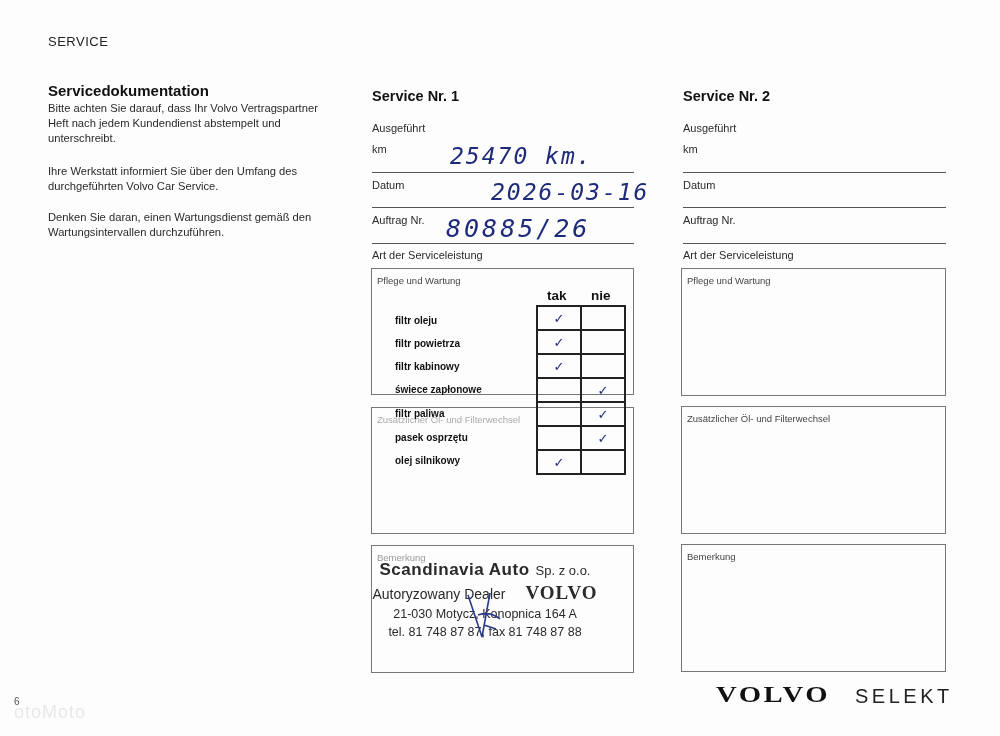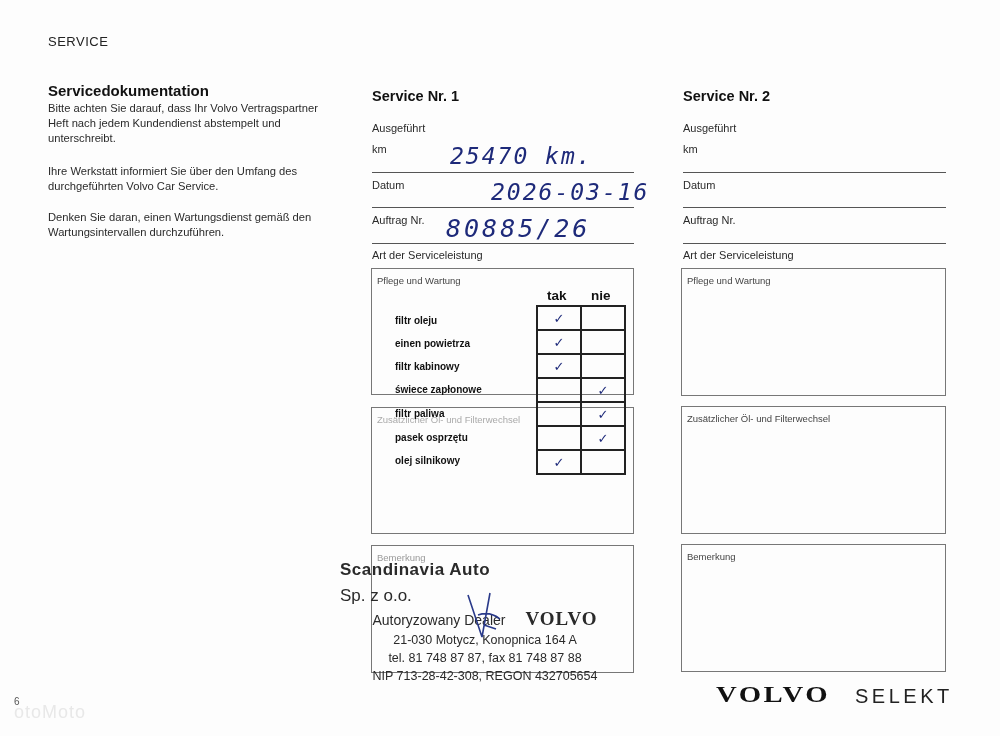--- a/index.html
+++ b/index.html
@@ -71,21 +71,21 @@
     <span class="box-lbl">Pflege und Wartung</span>
   </div>
   <div class="abs box" style="left:371px; top:407px; width:263px; height:127px;">
     <span class="box-lbl" style="color:#aaa;">Zusätzlicher Öl- und Filterwechsel</span>
   </div>
 
   <div class="abs ck-head" style="left:547px; top:288px;">tak</div>
   <div class="abs ck-head" style="left:591px; top:288px;">nie</div>
 
   <div class="abs item-lbl" style="top:315px;">filtr oleju</div>
-  <div class="abs item-lbl" style="top:338px;">einen powietrza</div>
+  <div class="abs item-lbl" style="top:338px;">filtr powietrza</div>
   <div class="abs item-lbl" style="top:361px;">filtr kabinowy</div>
   <div class="abs item-lbl" style="top:384px;">świece zapłonowe</div>
   <div class="abs item-lbl" style="top:408px;">filtr paliwa</div>
   <div class="abs item-lbl" style="top:432px;">pasek osprzętu</div>
   <div class="abs item-lbl" style="top:455px;">olej silnikowy</div>
 
   <table class="abs check-table" style="left:536px; top:305px;">
     <tbody>
         <tr>
       <td>✓</td>
@@ -116,31 +116,30 @@
       <td></td>
     </tr>
   </tbody>
     </table>
 
   <div class="abs box" style="left:371px; top:545px; width:263px; height:128px;">
     <span class="box-lbl" style="color:#999;">Bemerkung</span>
   </div>
 
   <div class="abs stamp" style="left:340px; top:560px; width:290px;">
-    <div style="display:flex; align-items:baseline; justify-content:center; gap:6px;flex-direction:column;">
+    <div style="display:flex; align-items:baseline; justify-content:center; gap:6px;">
       <span class="stamp-name">Scandinavia Auto</span>
-      <span style="font-size:17px;text-align:right;">Sp. z o.o.</span>
+      <span style="font-size:13px;text-align:right;">Sp. z o.o.</span>
     </div>
     <div style="display:flex; align-items:baseline; justify-content:center; gap:20px; margin-top:2px;">
       <span class="stamp-line" style="font-size:14px;">Autoryzowany Dealer</span>
       <span class="volvo-stamp">VOLVO</span>
     </div>
     <div class="stamp-line" style="margin-top:3px;">21-030 Motycz, Konopnica 164 A</div>
     <div class="stamp-line" style="margin-top:4px;">tel. 81 748 87 87, fax 81 748 87 88</div>
-    <div class="stamp-line" style="margin-top:4px;">NIP 713-28-42-308, REGON 432705654</div>
   </div>
 
   <svg class="abs" style="left:460px; top:585px;" width="50" height="60">
     <path class="signature" d="M8 10 L22 52 L30 8 M18 30 Q30 26 40 34 M24 40 L36 44"></path>
   </svg>
 </div>
 
 <div>
   <div class="abs col-title" style="left:683px; top:88px;">Service Nr. 2</div>
 

